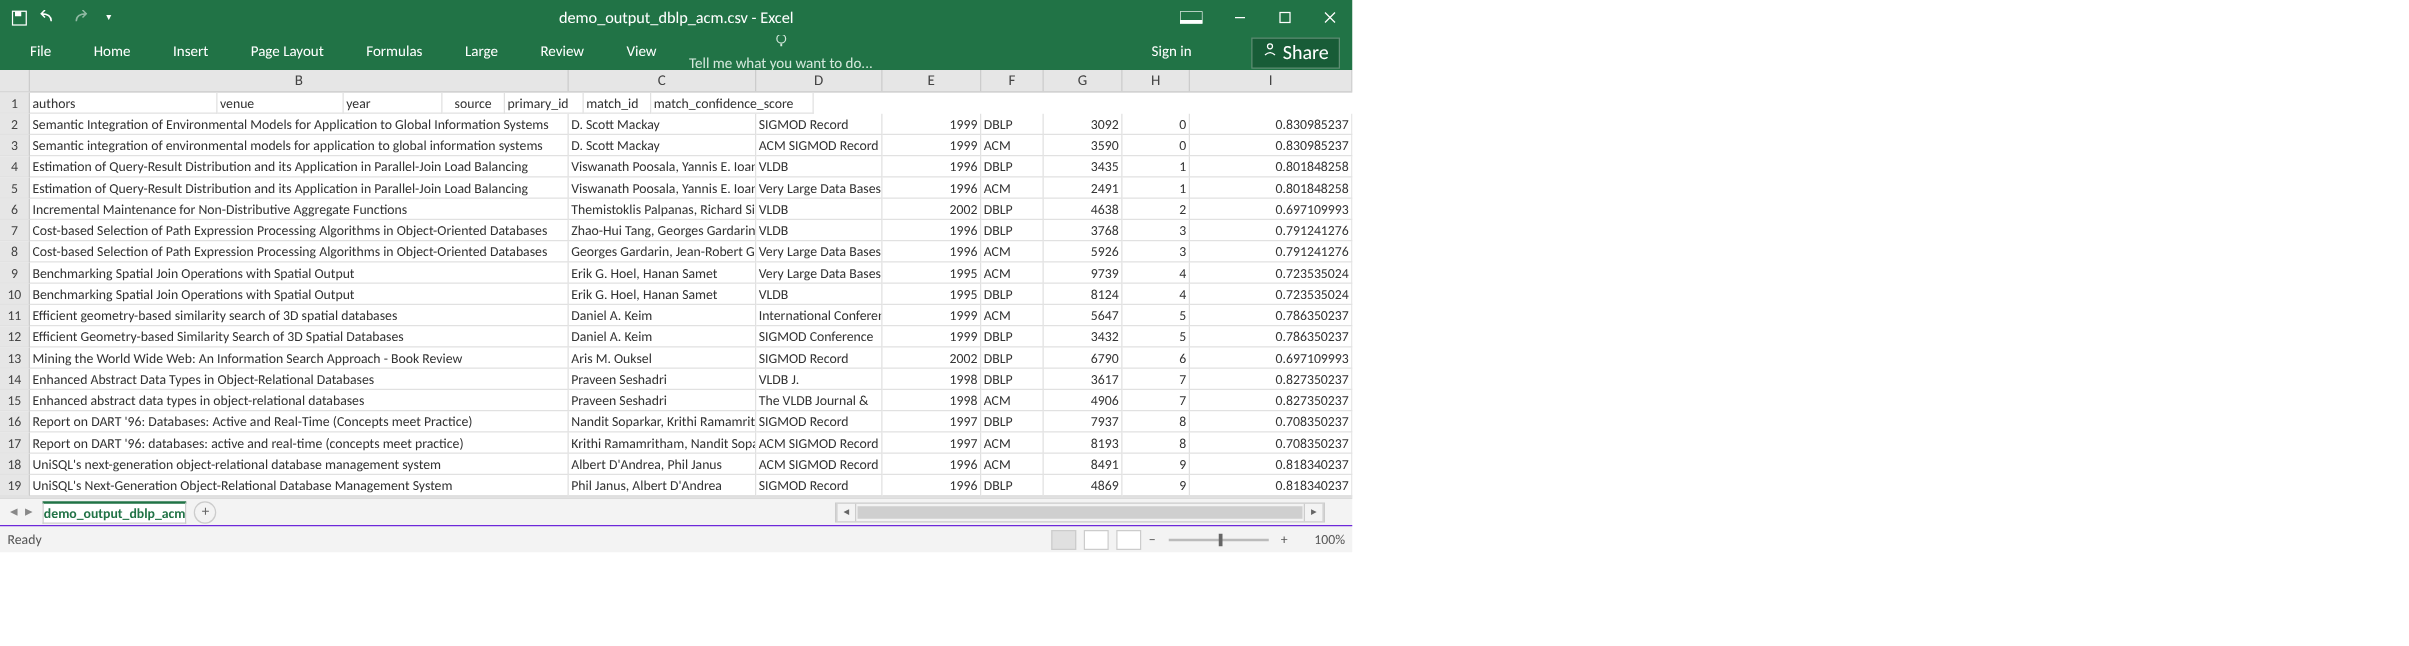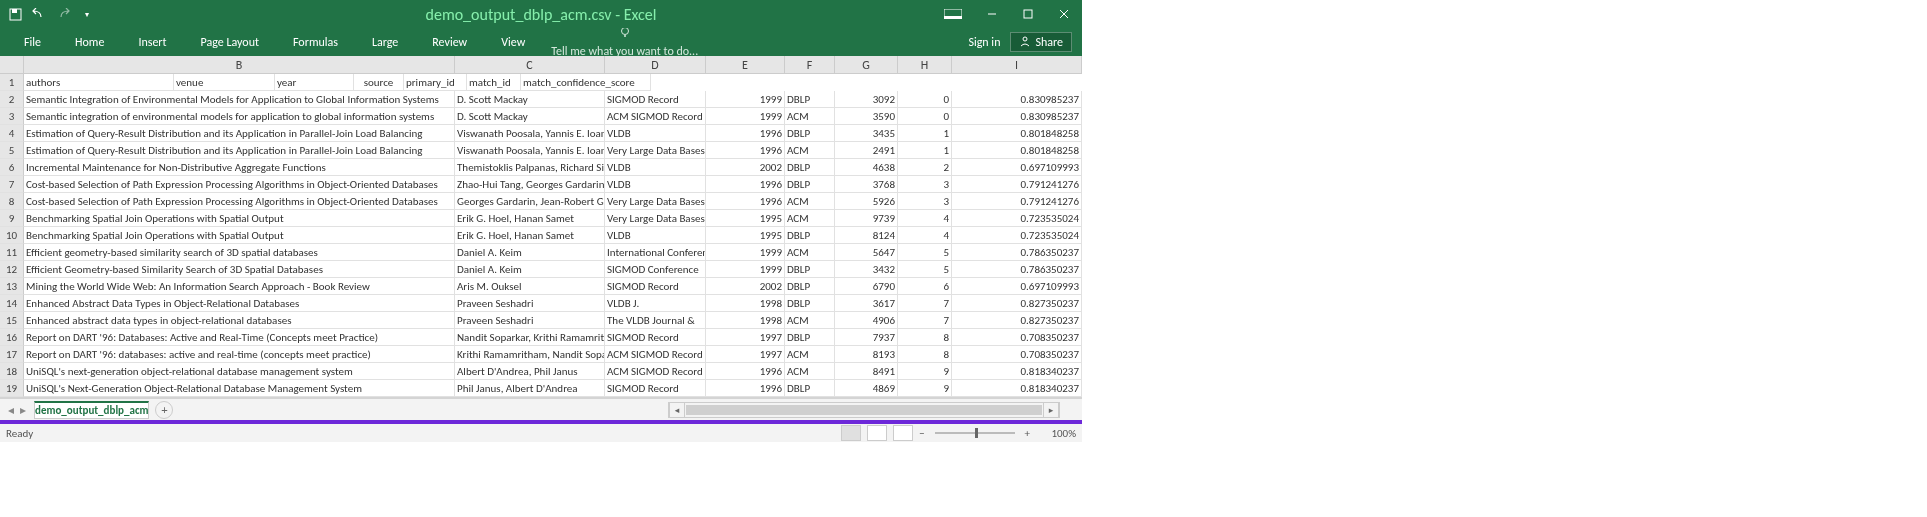--- a/index.html
+++ b/index.html
@@ -2,28 +2,28 @@
 <html><head>
 <meta charset="utf-8">
 <style>
 * { margin: 0; padding: 0; box-sizing: border-box; font-family: "Segoe UI", Calibri, sans-serif; }
 body { background: #fff; font-size: 12px; color: #333; width: 1082px; }
 
 
 .titlebar { background: #217346; height: 28px; display: flex; align-items: center; color: #fff; position: relative; }
 .qat { display: flex; align-items: center; gap: 10px; padding-left: 8px; }
 .qat-icon { width: 14px; height: 14px; display: flex; align-items: center; justify-content: center; }
-.title-text { position: absolute; left: 50%; transform: translateX(-50%); font-size: 16px; color: #86efac; }
+.title-text { position: absolute; left: 50%; transform: translateX(-50%); font-size: 13px; color: #ffffff; }
 .win-controls { margin-left: auto; display: flex; gap: 24px; padding-right: 12px; align-items: center; }
 
 
 .ribbon { background: #217346; height: 28px; display: flex; align-items: center; color: #fff; padding-left: 16px; gap: 18px; }
 .ribbon-tab { font-size: 12px; padding: 4px 8px; cursor: pointer; }
 .ribbon-right { margin-left: auto; display: flex; align-items: center; gap: 10px; padding-right: 10px; }
-.share-btn { background: #185c37; border: 1px solid rgba(255,255,255,0.3); padding: 2px 8px; display: flex; align-items: flex-start; gap: 4px; font-size: 12px; }
+.share-btn { background: #185c37; border: 1px solid rgba(255,255,255,0.3); padding: 2px 8px; display: flex; align-items: flex-start; gap: 4px; font-size: 16px; margin-left: 38px; }
 .tellme { display: flex; align-items: center; gap: 6px; font-size: 12px; color: #d4e8dc; flex-direction: column; }
 
 
 .sheet { background: #fff; border-bottom: 1px solid #d4d4d4; }
 .col-headers { display: flex; height: 18px; background: #e6e6e6; border-bottom: 1px solid #ccc; }
 .row-header-corner { width: 24px; border-right: 1px solid #ccc; background: #e6e6e6; }
 .col-header { border-right: 1px solid #ccc; text-align: center; font-size: 12px; color: #444; line-height: 18px; }
 
 .grid-body { display: flex; }
 .row-headers { display: flex; flex-direction: column; }
@@ -45,21 +45,21 @@
 
 .tab-strip { height: 22px; background: #f3f3f3; display: flex; align-items: center; border-top: 1px solid #d4d4d4; position: relative; }
 .tab-nav { display: flex; gap: 6px; padding: 0 8px; color: #888; }
 .sheet-tab { border: 1px solid #ccc; border-top: 2px solid #217346; background: #fff; padding: 1px 0; font-size: 11px; font-weight: bold; color: #217346; }
 .add-tab { width: 18px; height: 18px; border: 1px solid #ccc; border-radius: 50%; display: flex; align-items: center; justify-content: center; margin-left: 6px; font-size: 12px; color: #666; }
 .hscroll { position: absolute; right: 22px; bottom: 2px; width: 392px; height: 16px; border: 1px solid #ccc; background: #f3f3f3; display: flex; align-items: center; }
 .hscroll-btn { width: 16px; height: 14px; border-left: 1px solid #ccc; border-right: 1px solid #ccc; text-align: center; font-size: 9px; color: #666; line-height: 14px; }
 .hscroll-thumb { flex: 1; height: 10px; background: #cfcfcf; margin: 0 1px; }
 
 
-.statusbar { height: 22px; background: #f3f3f3; border-top: 4px solid #6d28d9; display: flex; align-items: center; padding: 0 6px; font-size: 11px; color: #555; }
+.statusbar { height: 22px; background: #f3f3f3; border-top: 1px solid #6d28d9; display: flex; align-items: center; padding: 0 6px; font-size: 11px; color: #555; }
 .status-right { margin-left: auto; display: flex; align-items: center; gap: 6px; }
 .view-btn { width: 20px; height: 16px; border: 1px solid #ccc; background: #fff; }
 .view-btn.active { background: #e0e0e0; }
 .zoom-slider { width: 80px; height: 2px; background: #bbb; position: relative; margin: 0 4px; }
 .zoom-thumb { position: absolute; left: 50%; top: -4px; width: 3px; height: 10px; background: #666; }
 .zoom-pct { width: 40px; text-align: right; }
 
 svg { display: block; }
 </style>
 </head>

